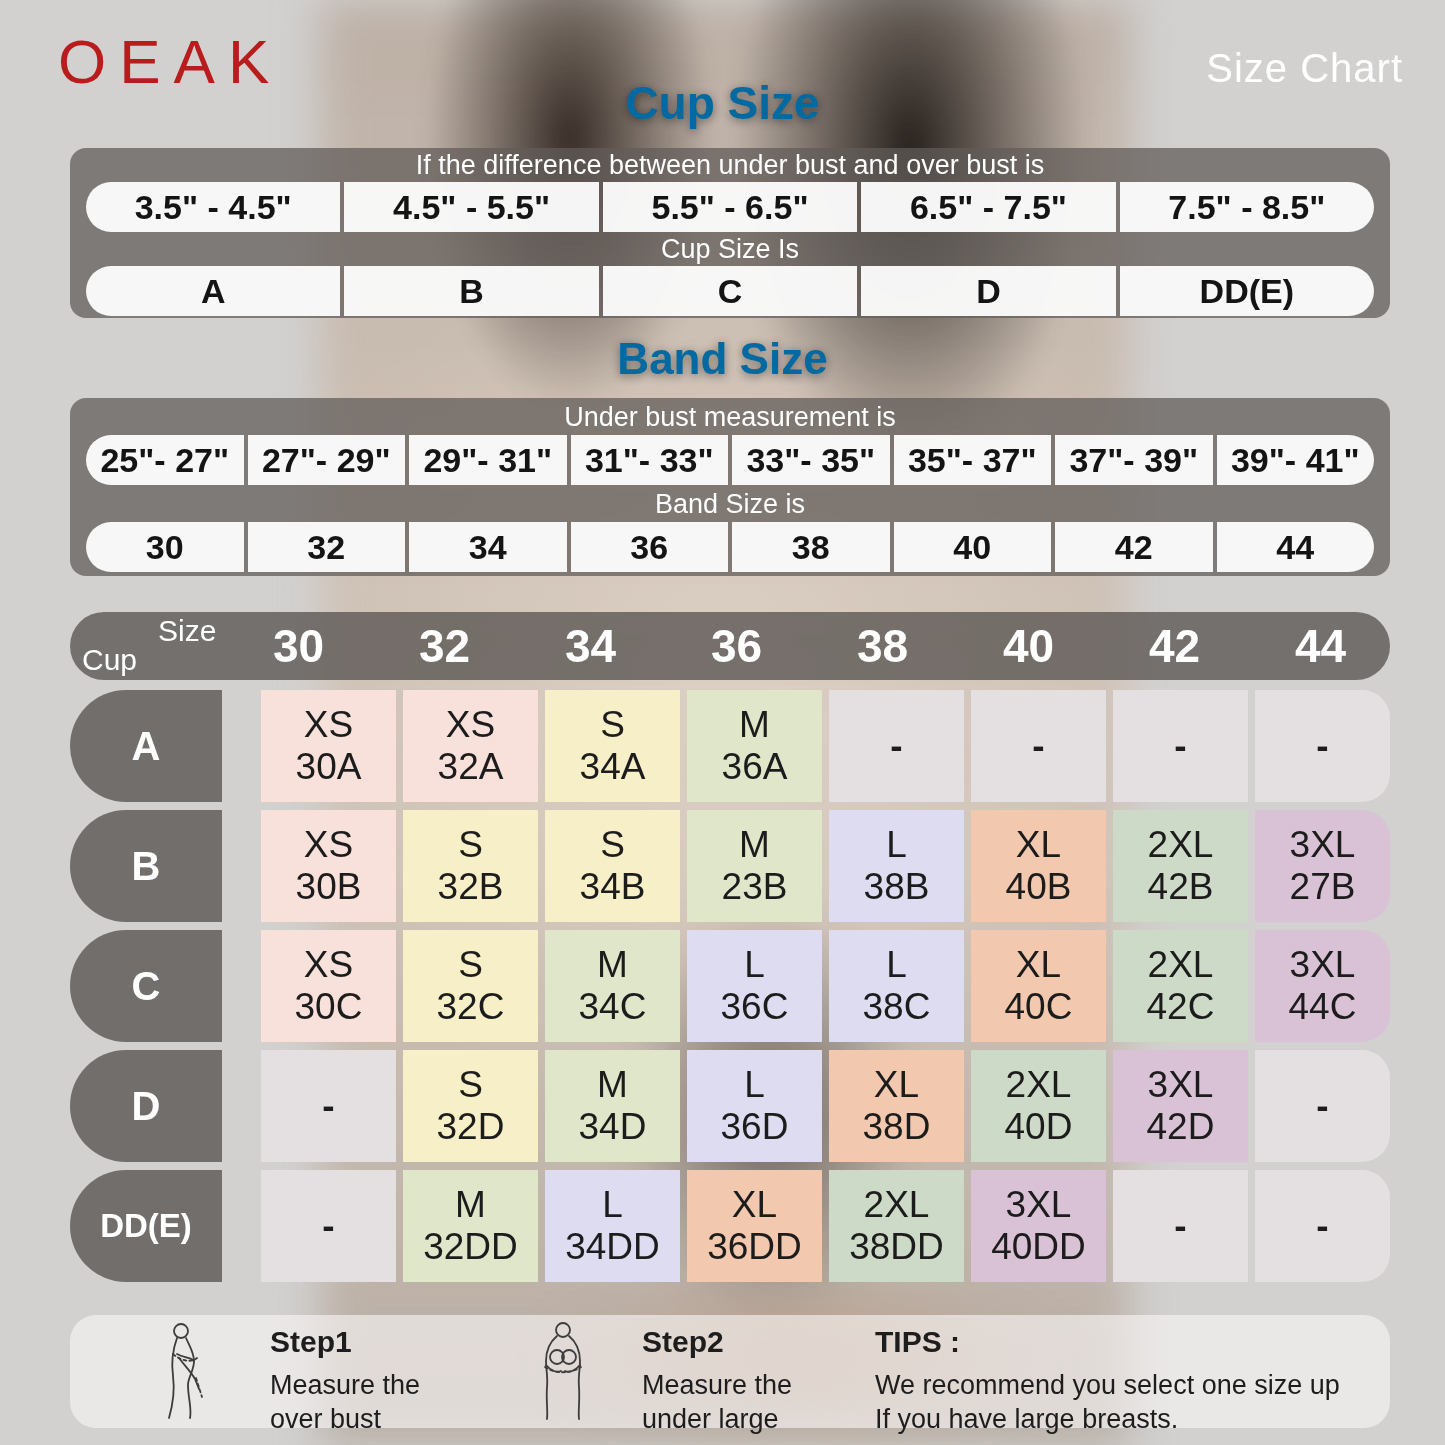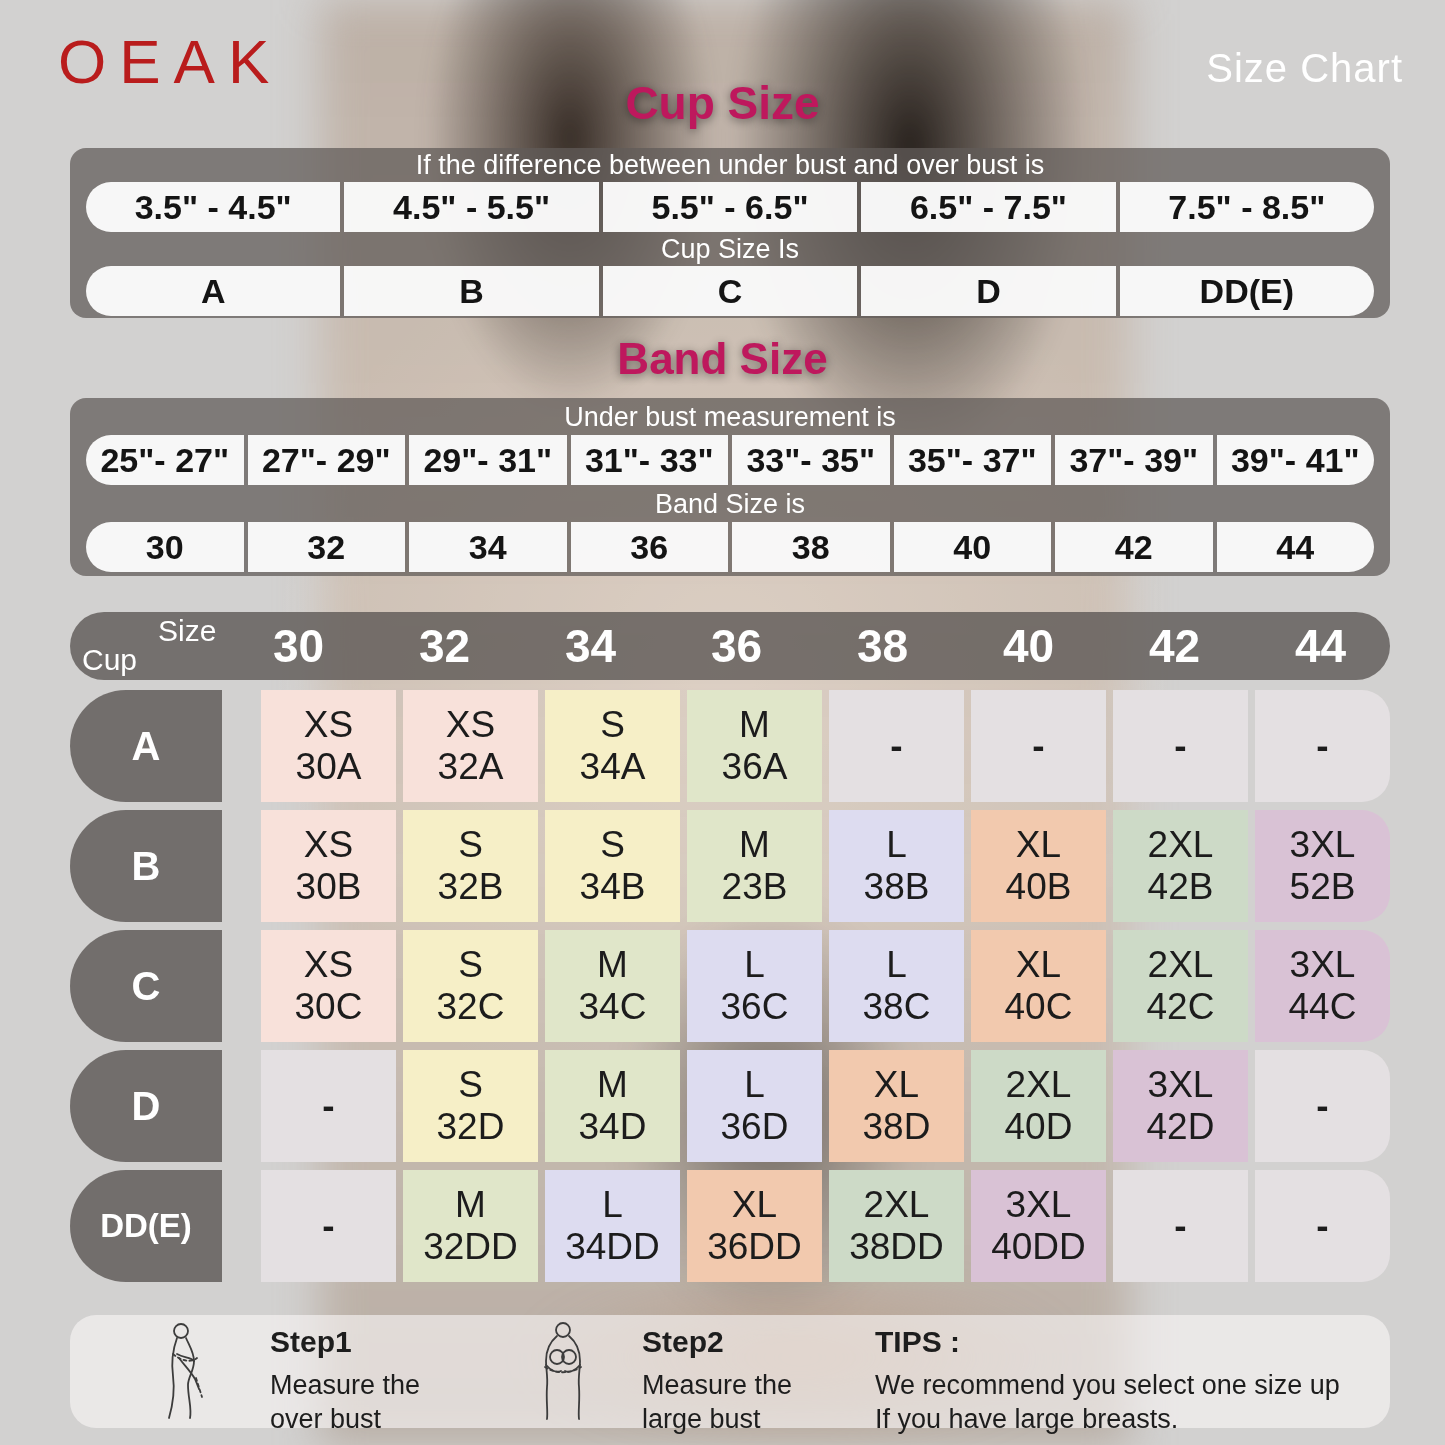--- a/index.html
+++ b/index.html
@@ -19,21 +19,21 @@
   .hair-r{left:730px;top:-70px;width:360px;height:540px;filter:blur(9px);
     background:radial-gradient(ellipse at 50% 40%, rgba(30,24,20,0.95) 0%, rgba(30,24,20,0) 70%);}
   .dress-dark{left:620px;top:900px;width:300px;height:430px;filter:blur(16px);
     background:radial-gradient(ellipse at 50% 50%, rgba(28,24,22,0.50), rgba(28,24,22,0) 70%);}
   .legs{left:520px;top:1270px;width:560px;height:175px;filter:blur(18px);
     background:radial-gradient(ellipse at 50% 50%, rgba(186,148,118,0.55), rgba(186,148,118,0) 70%);}
 
   
   .logo{left:58px;top:26px;color:#b91c1c;font-size:62px;font-weight:400;letter-spacing:13px;}
   .size-chart{right:42px;top:46px;color:#fff;font-size:40px;font-weight:500;letter-spacing:1px;}
-  .section-title{left:0;width:100%;text-align:center;color:#be185d;font-weight:700;
+  .section-title{left:0;width:100%;text-align:center;color:#0369a1;font-weight:700;
     text-shadow:0 2px 10px rgba(0,0,0,0.45);}
   .t-cup{top:76px;font-size:46px;}
   .t-band{top:334px;font-size:44px;}
 
   
   .graybox{left:70px;width:1320px;background:rgba(97,92,89,0.74);border-radius:16px;
     display:flex;flex-direction:column;justify-content:space-evenly;}
   .box-cup{top:148px;height:170px;}
   .box-band{top:398px;height:178px;}
   .cond{color:#fff;font-size:27px;text-align:center;line-height:30px;}
@@ -207,21 +207,21 @@
         <div class="mcell" style="background: rgb(242, 201, 174);">
           <div class="sz">XL</div>
           <div class="cd">40B</div>
         </div>
         <div class="mcell" style="background: rgb(205, 218, 199);">
           <div class="sz">2XL</div>
           <div class="cd">42B</div>
         </div>
         <div class="mcell" style="background: rgb(217, 194, 213);">
           <div class="sz">3XL</div>
-          <div class="cd">52B</div>
+          <div class="cd">27B</div>
         </div>
       </div>
     </div>
     <div class="mrow">
       <div class="mlabel">C</div>
       <div class="mcells">
         <div class="mcell" style="background: rgb(248, 225, 218);">
           <div class="sz">XS</div>
           <div class="cd">30C</div>
         </div>
@@ -337,20 +337,20 @@
     <path d="M36 15 C 42 20, 47 28, 47 40 C 47 48, 45 56, 46 66 C 47 80, 45 90, 46 98"></path>
     <circle cx="24" cy="36" r="7"></circle>
     <circle cx="36" cy="36" r="7"></circle>
     <path d="M13 44 C 18 50, 24 52, 28 50"></path>
     <path d="M47 44 C 42 50, 36 52, 32 50"></path>
     <path class="tape" d="M12 46 C 22 53, 38 53, 48 46"></path>
   </svg>
   <div class="fblock fb2">
     <div class="ftitle">Step2</div>
     <div class="fline first">Measure the</div>
-    <div class="fline">large bust</div>
+    <div class="fline">under large</div>
   </div>
   <div class="fblock fb3">
     <div class="ftitle">TIPS :</div>
     <div class="fline first">We recommend you select one size up</div>
     <div class="fline">If you have large breasts.</div>
   </div>
 </div>
 
 </body></html>

